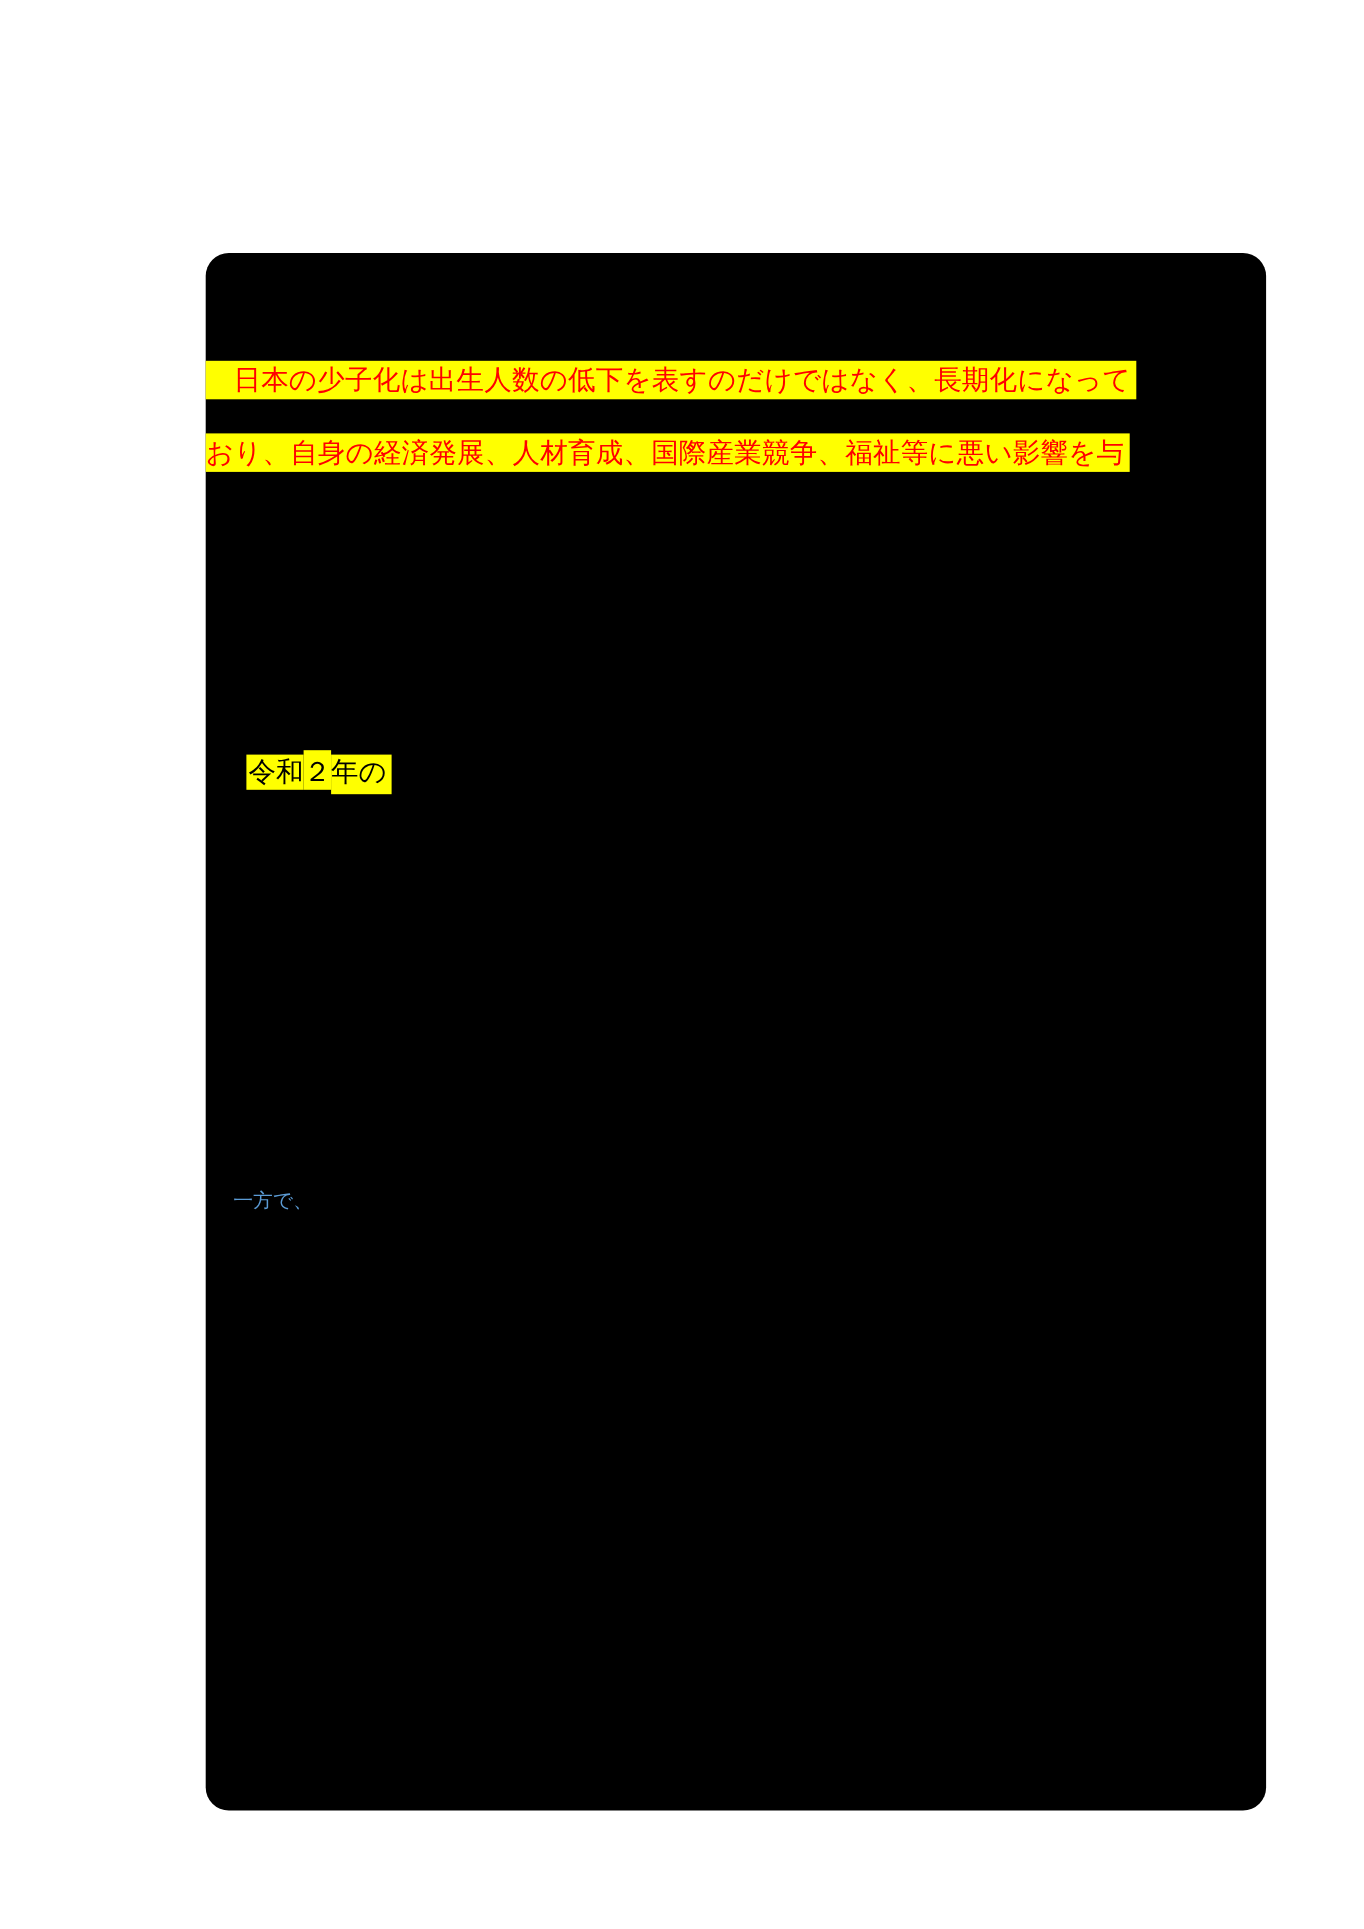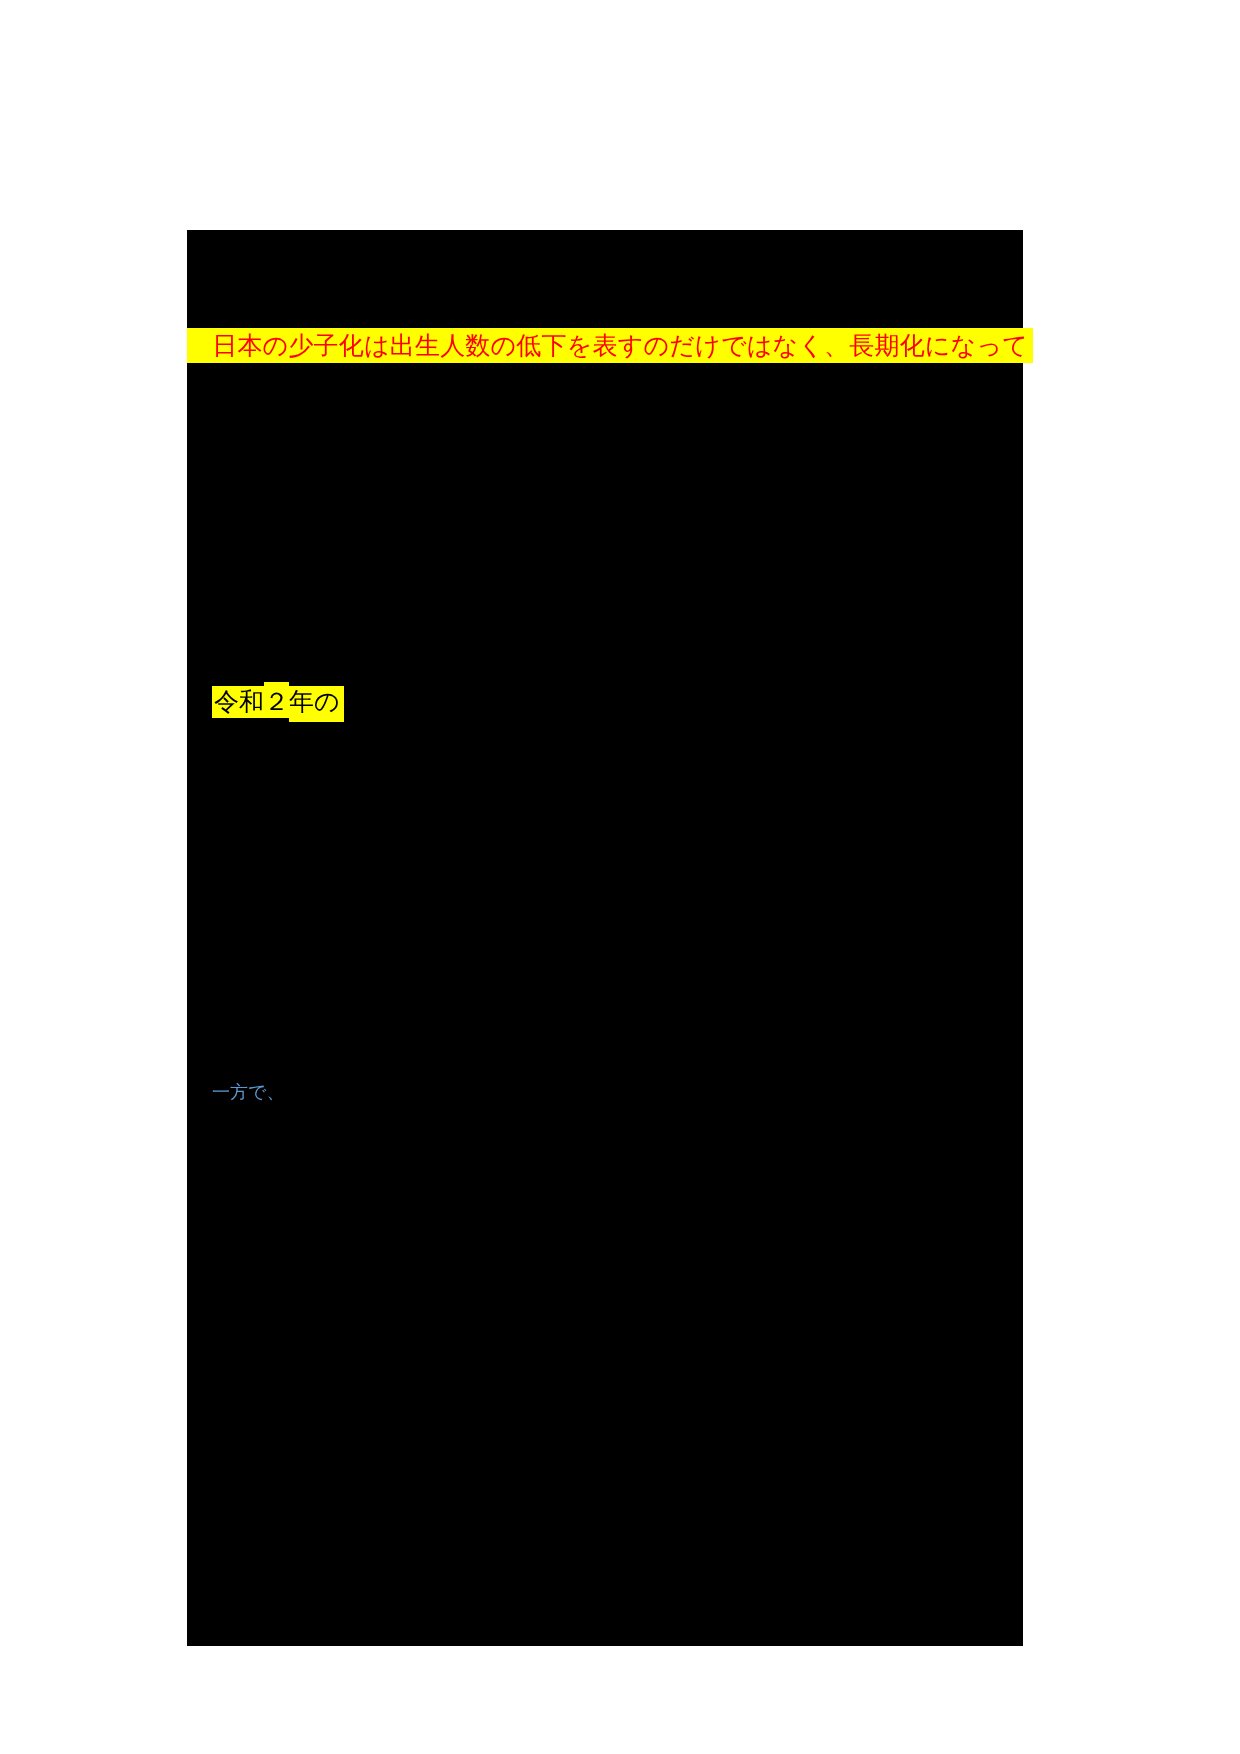--- a/index.html
+++ b/index.html
@@ -19,23 +19,24 @@
     position: relative;
     width: 1240px;
     height: 1754px;
     background: var(--page-background);
     overflow: hidden;
   }
   .doc-canvas {
     position: absolute;
     left: 187px;
     top: 230px;
-    width: 836px;
+    width: 964px;
     height: 1416px;
     background: var(--canvas-background);
+    border-radius: 21px;
   }
   
   .hl-line {
     position: absolute;
     left: 0;
     display: inline-block;
     white-space: nowrap;
     background: var(--highlight-yellow);
     color: var(--highlighted-text-red);
     font-family: "DejaVu Serif", serif;
@@ -45,21 +46,21 @@
     padding-right: 5px;
     letter-spacing: 0.2px;
   }
   .line-1 { top: 98px; }
   .line-2 { top: 164px; }
   .line-3 { top: 229px; }
   .line-4 { top: 293px; }
   
   .era-note {
     position: absolute;
-    left: 25px;
+    left: 37px;
     top: 456px;
     white-space: nowrap;
     color: var(--note-text-black);
     font-family: "DejaVu Sans", sans-serif;
     font-size: 25px;
     line-height: 32px;
   }
   .era-note .seg {
     display: inline-block;
     background: var(--highlight-yellow);
@@ -82,20 +83,21 @@
   }
 </style>
 </head>
 <body>
 
 <div class="page">
   <div class="doc-canvas">
 
     <div class="hl-line line-1">　日本の少子化は出生人数の低下を表すのだけではなく、長期化になって</div>
 
+    <div class="hl-line line-2">おり、自身の経済発展、人材育成、国際産業競争、福祉等に悪い影響を与</div>
 
 
 
     <div class="era-note">
       <span class="seg seg-a">令和</span><span class="seg seg-b">２</span><span class="seg seg-c">年の</span>
     </div>
 
     <div class="aside-note">一方で、</div>
 
   </div>

